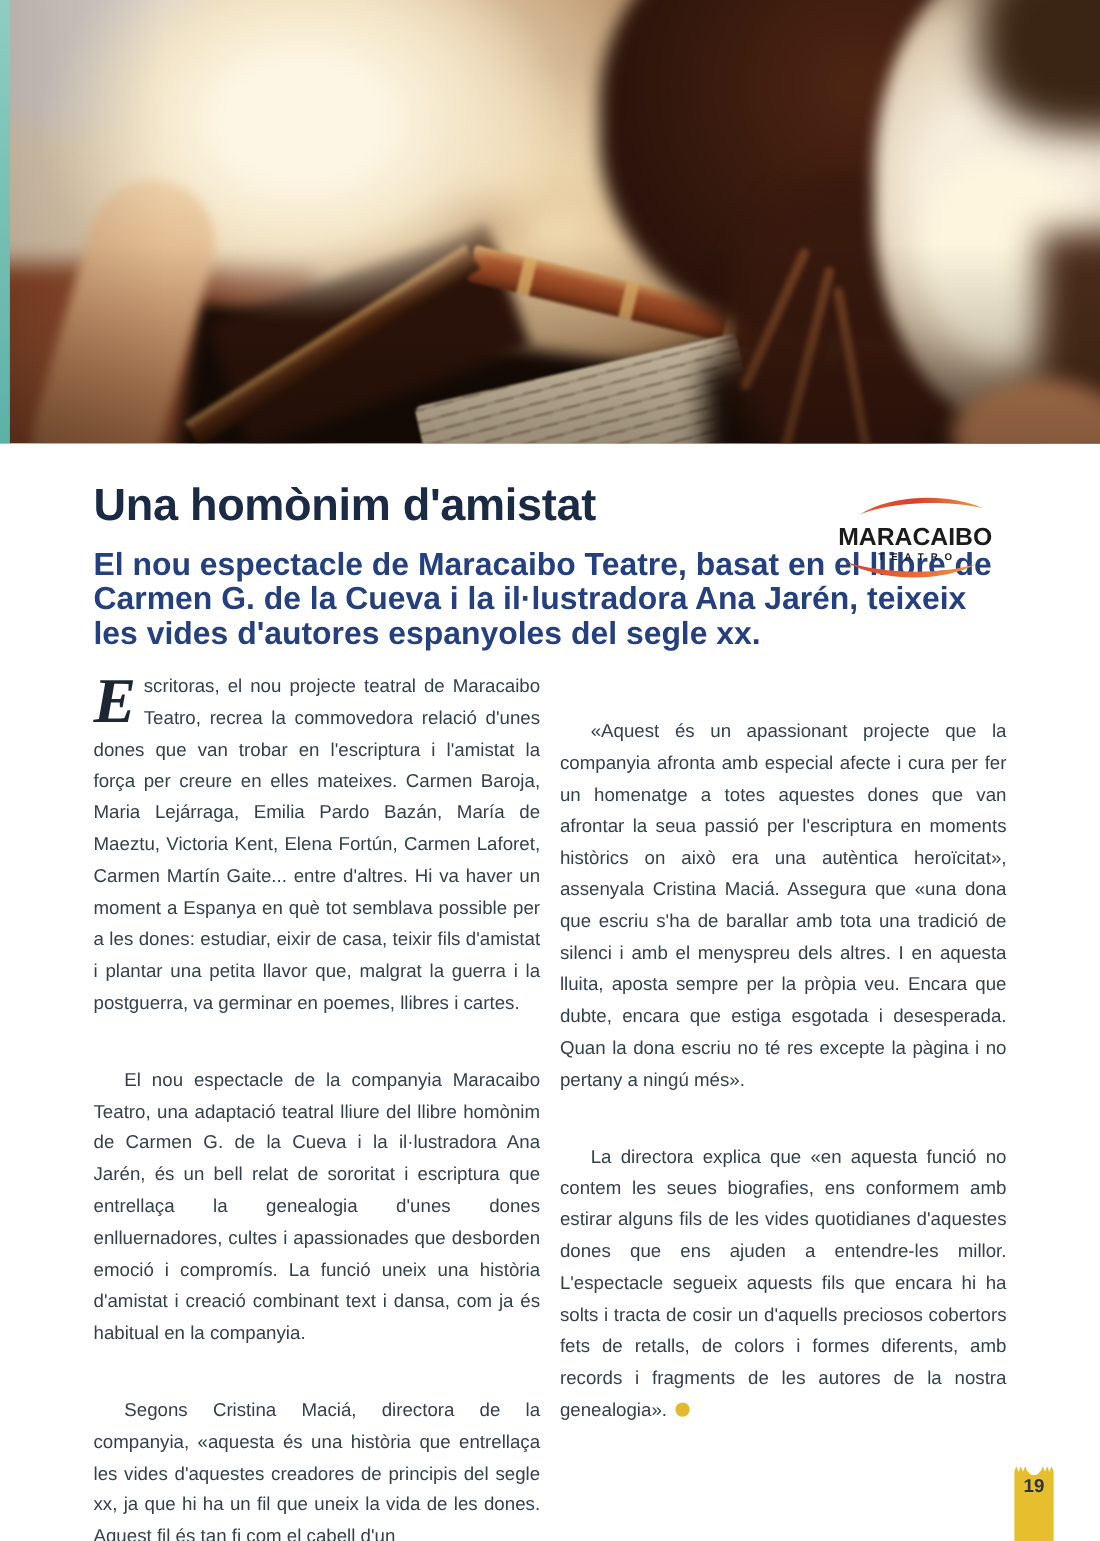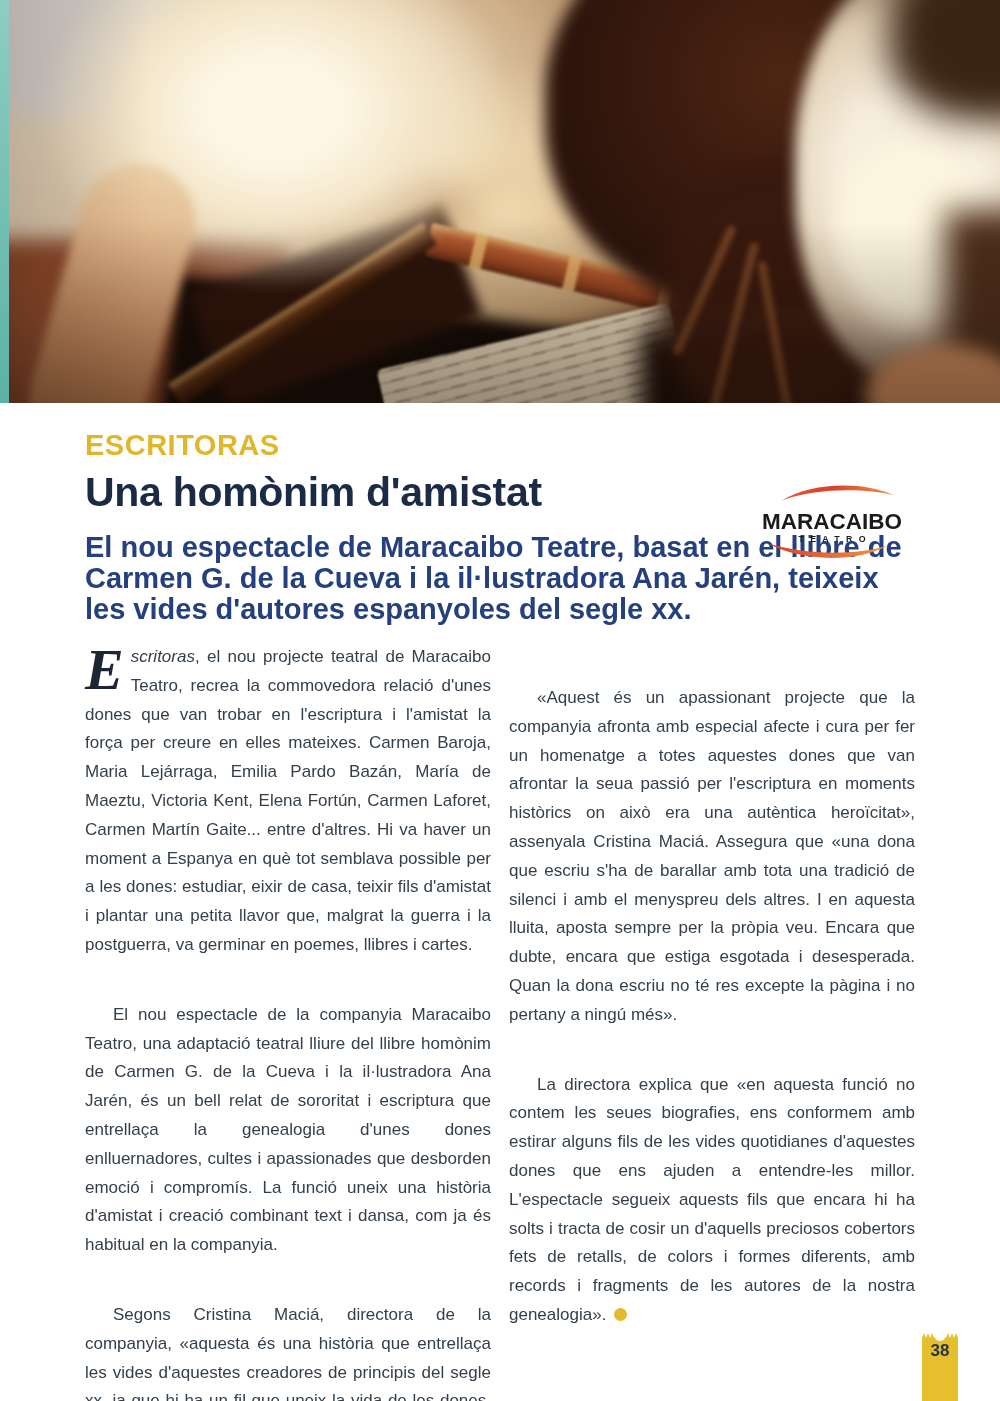--- a/index.html
+++ b/index.html
@@ -64,21 +64,21 @@
   h1 { margin:0; font-size:41px; line-height:48px; font-weight:700; color:#1b2a45; letter-spacing:-.3px; }
   .logo { position:absolute; right:0; top:14px; width:165px; height:84px; }
   .standfirst { margin:16px 0 18px 0; font-size:29px; line-height:31px; font-weight:700; color:#25407e; }
 
   .columns { display:flex; gap:18px; }
   .col { width:406px; }
   .para { margin:0; font-size:17px; line-height:28.8px; color:#333f4b; text-align:justify; }
   .para.indent { text-indent:28px;margin-top:41px; }
   .dropcap { float:left; font-family:"Liberation Serif", serif; font-style:italic; font-weight:700;
              font-size:58px; line-height:46px; margin:4px 7px 0 0; color:#1d2633; }
-  .lead-italic { font-style:italic; }
+  .lead-italic { }
   .endmark { display:inline-block; width:13px; height:13px; border-radius:50%; background:#e3ba2e; margin-left:8px; vertical-align:-1px; }
 
   
   .page-tab { position:absolute; right:42px; top:1330px; width:36px; height:71px; }
   .page-tab svg { position:absolute; left:0; top:0; }
   .page-num { position:absolute; top:11px; width:100%; text-align:center;
               font-size:17px; font-weight:700; color:#2a3442; }
 </style>
 </head>
 <body>
@@ -109,21 +109,20 @@
     <div class="ly blouse-core"></div>
     <div class="ly shadow-tr"></div>
     <div class="ly shadow-r"></div>
     <div class="ly knee"></div>
     <div class="ly vignette"></div>
     <div class="ly teal"></div>
   </div>
 
   <div class="content">
 
-    <div class="kicker">ESCRITORAS</div>
 
     <div class="title-row">
       <h1><span>Una homònim d'amistat</span><br></h1>
 
       <div class="logo">
         <svg width="165" height="84" viewBox="0 0 165 90">
           <defs>
             <linearGradient id="g1" x1="0" y1="0" x2="1" y2="0">
               <stop offset="0%" stop-color="#e85c33"></stop>
               <stop offset="45%" stop-color="#d8402e"></stop>
@@ -156,16 +155,16 @@
         <p class="para indent"><span>La directora explica que «en aquesta funció no contem les seues biografies, ens conformem amb estirar alguns fils de les vides quotidianes d'aquestes dones que ens ajuden a entendre-les millor. L'espectacle segueix aquests fils que encara hi ha solts i tracta de cosir un d'aquells preciosos cobertors fets de retalls, de colors i formes diferents, amb records i fragments de les autores de la nostra genealogia».</span><span class="endmark"></span></p>
       </div>
     </div>
   </div>
 
   <div class="page-tab">
     <svg width="36" height="71" viewBox="0 0 36 71">
       <path fill="#e5bf2e" d="M0,71 L0,8 L2,3 L4,8 L6,3 L8,8 L10,3 L12,8 L14,3 L16,8 L18,3 L20,8 L22,3 L24,8 L26,3 L28,8 L30,3 L32,8 L34,3 L36,8 L36,71 Z"></path>
       <circle cx="18" cy="5" r="6" fill="#ffffff"></circle>
     </svg>
-    <span class="page-num">38</span>
+    <span class="page-num">19</span>
   </div>
 
 </div>
 
 </body></html>

